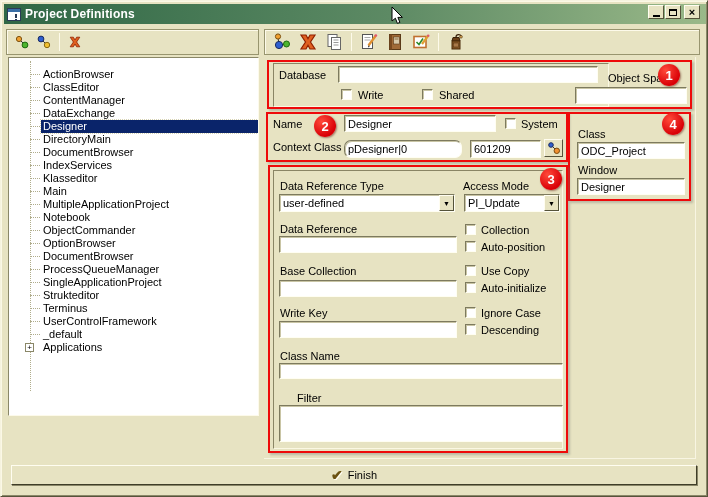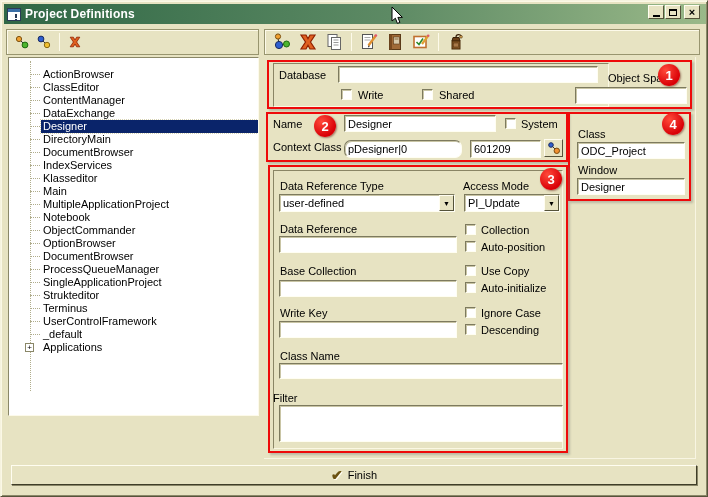--- a/index.html
+++ b/index.html
@@ -372,21 +372,21 @@
   <span class="checkbox" style="left:464px;top:281px;"></span>
   <span class="lbl" style="left:480px;top:281px;">Auto-initialize</span>
   <span class="lbl" style="left:279px;top:306px;">Write Key</span>
   <input class="txt" style="left: 278px; top: 320px; width: 178px; height: 17px;" value="">
   <span class="checkbox" style="left:464px;top:306px;"></span>
   <span class="lbl" style="left:480px;top:306px;">Ignore Case</span>
   <span class="checkbox" style="left:464px;top:323px;"></span>
   <span class="lbl" style="left:480px;top:323px;">Descending</span>
   <span class="lbl" style="left:279px;top:349px;">Class Name</span>
   <input class="txt" style="left: 278px; top: 362px; width: 284px; height: 16px;" value="">
-  <span class="lbl" style="left:272px;top:391px;">Filter</span>
+  <span class="lbl" style="left:296px;top:391px;">Filter</span>
   <textarea class="txt" style="left: 278px; top: 404px; width: 284px; height: 37px;"></textarea>
   <div class="badge" style="left:539px;top:167px;">3</div>
 
   <div class="finish-btn">
     <span class="check-glyph">✔</span>
     <span>Finish</span>
   </div>
 
   <svg class="cursor" viewBox="0 0 13 19">
     <path d="M1,1 L1,15 L4.4,12.2 L6.4,17.4 L8.9,16.4 L6.9,11.4 L11.4,11.4 Z" fill="#fff" stroke="#000" stroke-width="1"></path>

